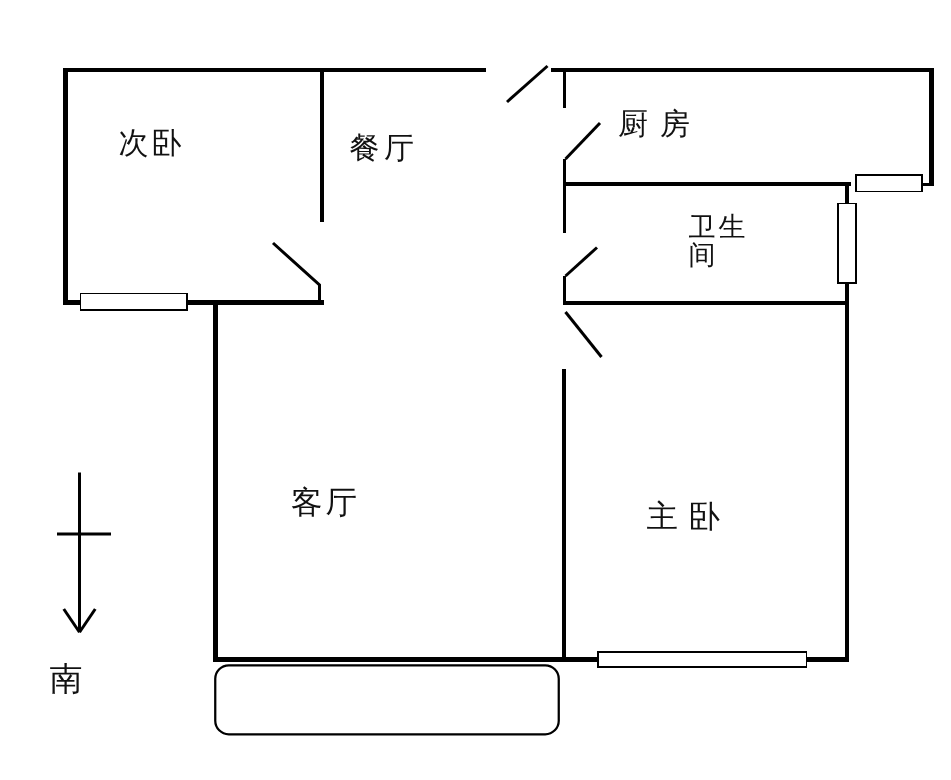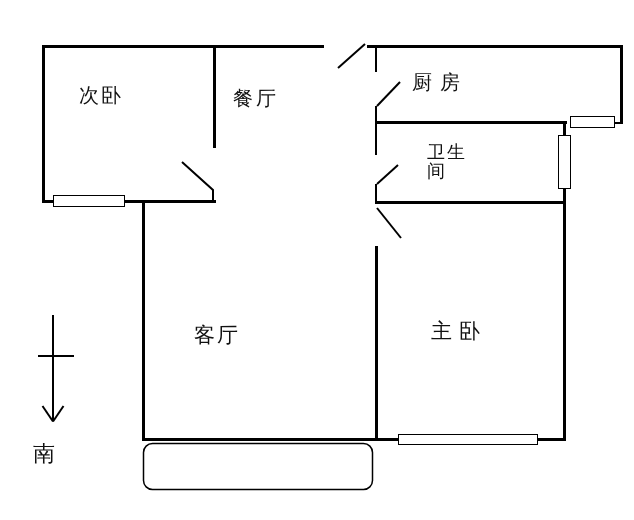--- a/index.html
+++ b/index.html
@@ -26,20 +26,21 @@
     position: absolute;
     color: #111111;
     font-size: 20px;
     letter-spacing: 3px;
     line-height: 22px;
     white-space: nowrap;
   }
   .room-label.wrap {
     white-space: normal;
     word-break: break-all;
+    margin-left: 32px;
   }
   .south-label {
     position: absolute;
     color: #111111;
     font-size: 22px;
     line-height: 24px;
   }
 </style>
 </head>
 <body>
@@ -96,17 +97,17 @@
         <line x1="63.5" y1="406" x2="53" y2="421.5"></line>
       </g>
     </g>
   </svg>
 
   <div class="room-label" style="left:79px;  top:84px;  letter-spacing:2px;">次卧</div>
   <div class="room-label" style="left:233px; top:87px;  letter-spacing:3px;text-align:right;">餐厅</div>
   <div class="room-label" style="left:412px; top:71px;  letter-spacing:8px;">厨房</div>
   <div class="room-label wrap" style="left:427px; top:142px; width:42px; font-size:18px; line-height:19px; letter-spacing:2px;">卫生间</div>
   <div class="room-label" style="left:194px; top:324px; font-size:21px; letter-spacing:2px;">客厅</div>
-  <div class="room-label" style="left:431px; top:320px; font-size:21px; letter-spacing:7px;">主卧</div>
+  <div class="room-label" style="left:431px; top:333px; font-size:21px; letter-spacing:7px;">主卧</div>
 
   <div class="south-label" style="left:33px; top:442px;">南</div>
 
 </div>
 
 </body></html>

